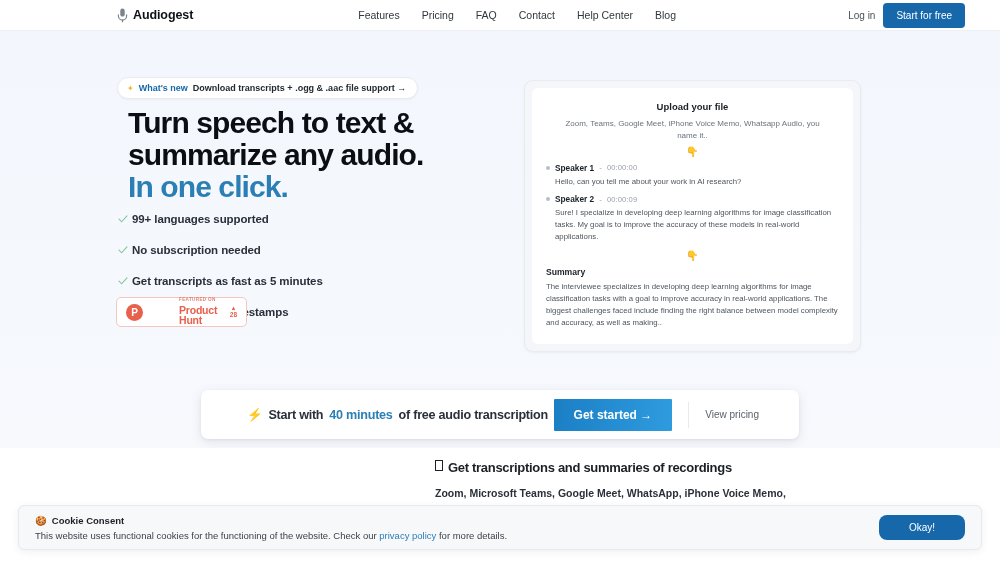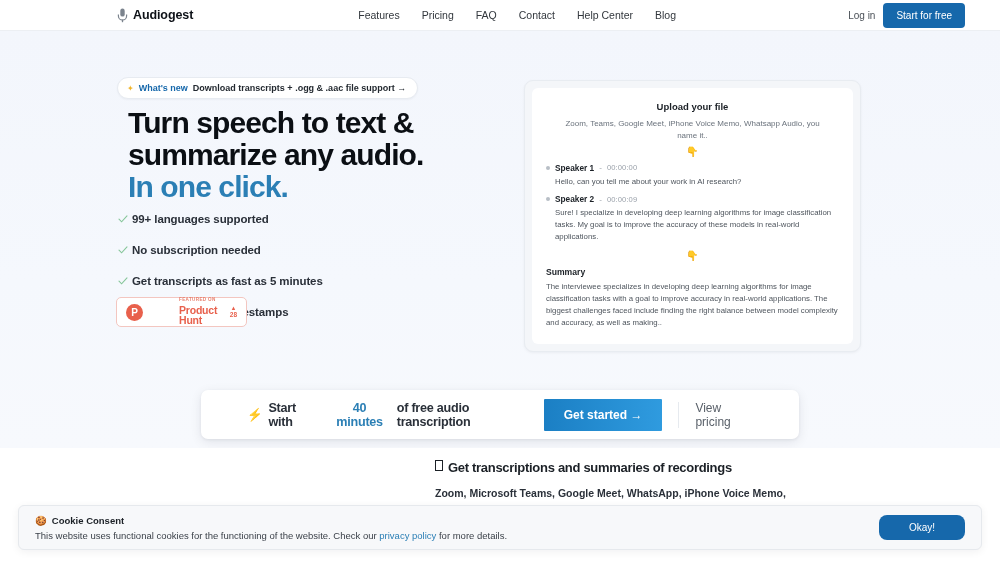--- a/index.html
+++ b/index.html
@@ -117,21 +117,21 @@
     margin-left: 46px; font-size: 12.6px; font-weight: bold;
     color: #2a3039; letter-spacing: -0.25px; display: flex; align-items: center; gap: 6px;
   }
   .cta-text .hl { color: #2b7fb5; text-align: center; }
   .btn-getstarted {
     margin-left: auto; background: linear-gradient(90deg, #1b7fc4 0%, #2f9bdf 100%);
     color: #fff; font-size: 12px; font-weight: bold; border: 0;
     padding: 9px 20px; border-radius: 1px; white-space: nowrap;
   }
   .cta-div { width: 1px; height: 26px; background: #e6eaef; margin: 0 16px; }
-  .view-pricing { font-size: 12px; color: #5a616a; text-decoration: none; margin-right: 40px; }
+  .view-pricing { font-size: 10px; color: #5a616a; text-decoration: none; margin-right: 40px; text-align: center; }
 
   
   .lower { position: absolute; top: 448px; left: 0; width: 1000px; height: 115px; background: #fff; }
   .logos {
     position: absolute; left: 262px; top: 17px; width: 150px; height: 100px;
   }
   .logo-ico { position: absolute; border-radius: 4px; margin-top: 40px; }
   .l-zoom { left: 34px; top: 0; width: 31px; height: 29px; background: #2d8cff;
             color: #fff; font-size: 7.5px; font-weight: bold; display: flex;
             align-items: center; justify-content: center; letter-spacing: -0.2px; }

